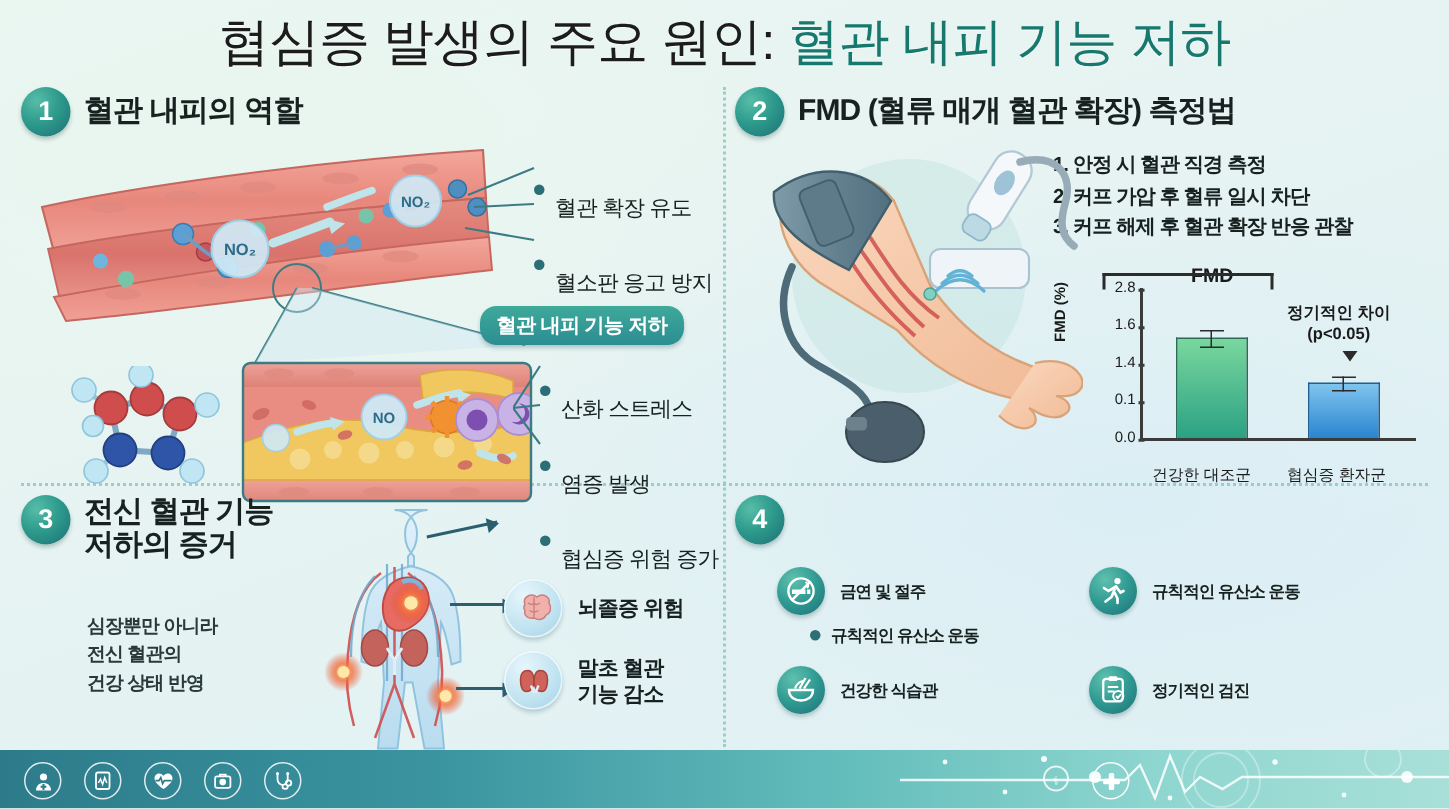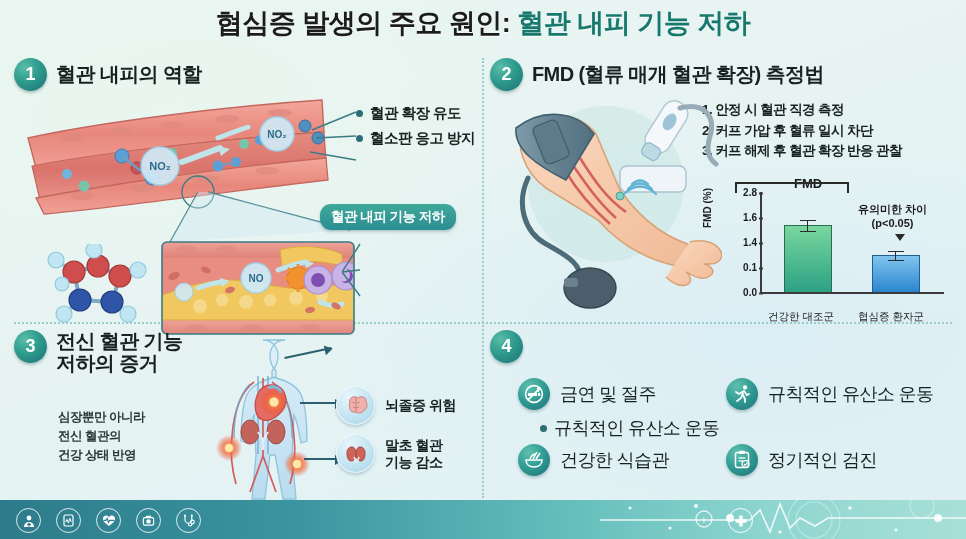--- a/index.html
+++ b/index.html
@@ -10,21 +10,21 @@
   }
   #stage{position:relative;width:966px;height:539px;overflow:hidden;
     background:
       radial-gradient(ellipse 620px 300px at 78% 62%, #dbeef5 0%, rgba(219,238,245,0) 70%),
       radial-gradient(ellipse 500px 280px at 18% 20%, #e9f6ef 0%, rgba(233,246,239,0) 72%),
       linear-gradient(160deg,#eaf6f1 0%, #e6f3f2 45%, #dff0f4 100%);
   }
 
   
   .title-wrap{position:absolute;left:0;top:5px;width:966px;text-align:center;}
-  .title{font-size:27px;font-weight:bold;color:#1c1c1c;letter-spacing:-0.5px;
+  .title{font-size:34px;font-weight:normal;color:#1c1c1c;letter-spacing:-0.5px;
     text-shadow:0 1px 0 rgba(255,255,255,.8);}
   .title .accent{color:#17786e;}
 
   
   .divider-v{position:absolute;left:482px;top:58px;height:440px;border-left:2px dotted #8fc8c2;opacity:.85;}
   .divider-h{position:absolute;left:14px;top:322px;width:938px;border-top:2px dotted #8fc8c2;opacity:.85;}
 
   
   .panel{position:absolute;}
   #panel1{left:14px;top:58px;width:462px;height:262px;}
@@ -36,39 +36,39 @@
   .badge{width:33px;height:33px;border-radius:50%;
     background:radial-gradient(circle at 32% 28%, #57bda8 0%, #2e9b8d 45%, #1d6f74 100%);
     color:#fff;font-size:18px;font-weight:bold;display:flex;align-items:center;justify-content:center;
     box-shadow:0 2px 3px rgba(20,70,70,.28);flex:none;}
   .ptitle{font-size:20px;font-weight:bold;color:#17211f;letter-spacing:-0.6px;line-height:1.12;}
 
   
   .callout{position:absolute;}
   .c-row{display:flex;align-items:center;gap:7px;margin-bottom:6px;}
   .dot{width:7px;height:7px;border-radius:50%;background:#2c6e76;flex:none;}
-  .c-label{font-size:14.5px;font-weight:bold;color:#17211f;letter-spacing:-0.5px;white-space:nowrap;}
+  .c-label{font-size:14.5px;font-weight:normal;color:#17211f;letter-spacing:-0.5px;white-space:nowrap;margin-top:25px;}
 
   .pill{display:inline-block;background:linear-gradient(180deg,#3fa99a 0%, #2b8d92 100%);
     color:#fff;font-size:13.5px;font-weight:bold;letter-spacing:-0.5px;
     padding:4px 11px;border-radius:11px;box-shadow:0 2px 3px rgba(20,70,70,.25);white-space:nowrap;}
 
   
   .steps{position:absolute;left:212px;top:42px;}
   .step{font-size:13.5px;font-weight:bold;color:#17211f;letter-spacing:-0.6px;line-height:1.52;white-space:nowrap;}
 
   
   #chart{position:absolute;left:218px;top:120px;width:248px;height:142px;}
   .ch-title{position:absolute;left:86px;top:-2px;font-size:13px;font-weight:bold;color:#1a1a1a;}
   .ch-ylabel{position:absolute;left:-6px;top:50px;transform:rotate(-90deg);transform-origin:left top;
     font-size:10px;font-weight:bold;color:#1a1a1a;white-space:nowrap;}
   .ch-plot{position:absolute;left:52px;top:14px;width:182px;height:100px;
     border-left:2px solid #3b3b3b;border-bottom:2px solid #3b3b3b;}
   .ytick{position:absolute;right:100%;margin-right:5px;transform:translateY(-50%);
-    font-size:10px;font-weight:bold;color:#1a1a1a;white-space:nowrap;margin-left:40px;}
+    font-size:10px;font-weight:normal;color:#1a1a1a;white-space:nowrap;margin-left:40px;}
   .ytick:after{content:"";position:absolute;left:100%;top:50%;margin-left:2px;width:4px;border-top:2px solid #3b3b3b;}
   .bar{position:absolute;bottom:0;width:46px;border:1.3px solid #2e6b56;border-bottom:none;}
   .bar.b1{left:22px;background:linear-gradient(180deg,#79d79d 0%, #2ba184 100%);}
   .bar.b2{left:110px;border-color:#205f92;background:linear-gradient(180deg,#7fc4ee 0%, #2a85cf 100%);}
   .err{position:absolute;width:0;border-left:1.8px solid #2b2b2b;}
   .err:before,.err:after{content:"";position:absolute;left:-8px;width:16px;border-top:1.8px solid #2b2b2b;}
   .err:before{top:0;} .err:after{bottom:0;}
   .xtick{position:absolute;top:118px;font-size:10.5px;font-weight:normal;color:#1a1a1a;white-space:nowrap;}
   .sig-bracket{position:absolute;left:97px;top:12px;width:88px;height:9px;
     border:2px solid #2b2b2b;border-bottom:none;}
@@ -89,21 +89,21 @@
   .arrow{position:absolute;height:0;border-top:2px solid #2b5f70;}
   .arrow:after{content:"";position:absolute;right:-1px;top:-5px;width:0;height:0;
     border-top:5px solid transparent;border-bottom:5px solid transparent;border-left:8px solid #2b5f70;}
 
   
   .tips{position:absolute;left:28px;top:48px;width:436px;}
   .tip{position:absolute;display:flex;align-items:center;gap:10px;}
   .tip-ico{width:32px;height:32px;border-radius:50%;flex:none;
     background:radial-gradient(circle at 34% 26%, #5fc0ae 0%, #2f9a92 50%, #1f6f78 100%);
     box-shadow:0 2px 3px rgba(20,70,70,.26);display:flex;align-items:center;justify-content:center;}
-  .tip-label{font-size:18px;font-weight:normal;color:#17211f;letter-spacing:-0.6px;white-space:nowrap;}
+  .tip-label{font-size:11px;font-weight:bold;color:#17211f;letter-spacing:-0.6px;white-space:nowrap;}
   .tip-bullet{position:absolute;display:flex;align-items:center;gap:7px;}
   .tip-bullet .dot{background:#2c6e76;}
 
   
   #footer{position:absolute;left:0;bottom:0;width:966px;height:39px;
     background:linear-gradient(90deg,#2d7b8a 0%, #3a94a0 30%, #63bdbb 58%, #8fd6d0 80%, #a8e0d8 100%);
     overflow:hidden;}
   .f-ico{position:absolute;top:8px;width:23px;height:23px;border-radius:50%;
     border:1.4px solid rgba(255,255,255,.85);display:flex;align-items:center;justify-content:center;}
   .f-cross{position:absolute;left:728px;top:8px;width:23px;height:23px;border-radius:50%;
@@ -307,20 +307,34 @@
 
     <svg class="ill" style="left:296px;top:46px;" width="50" height="110" viewBox="0 0 50 110">
       <path d="M2,26 L46,8" stroke="#3a7b84" stroke-width="1.4" fill="none"></path>
       <path d="M6,34 L46,32" stroke="#3a7b84" stroke-width="1.4" fill="none"></path>
       <path d="M0,48 L46,56" stroke="#3a7b84" stroke-width="1.4" fill="none"></path>
     </svg>
 
     <div style="position:absolute;left:306px;top:146px;">
       <span class="pill">혈관 내피 기능 저하</span>
     </div>
+    <div class="callout" style="left:346px;top:180px;">
+      <div class="c-row">
+          <span class="dot"></span>
+          <span class="c-label">산화 스트레스</span>
+        </div>
+      <div class="c-row">
+          <span class="dot"></span>
+          <span class="c-label">염증 발생</span>
+        </div>
+      <div class="c-row">
+          <span class="dot"></span>
+          <span class="c-label">협심증 위험 증가</span>
+        </div>
+    </div>
     <svg class="ill" style="left:328px;top:180px;" width="22" height="72" viewBox="0 0 22 72">
       <path d="M0,34 L18,6" stroke="#3a7b84" stroke-width="1.4" fill="none"></path>
       <path d="M0,34 L18,32" stroke="#3a7b84" stroke-width="1.4" fill="none"></path>
       <path d="M0,34 L18,58" stroke="#3a7b84" stroke-width="1.4" fill="none"></path>
     </svg>
   </div>
 
   <div class="panel" id="panel2">
     <div class="phead">
       <div class="badge">2</div>
@@ -387,21 +401,21 @@
         <div class="err" style="left:45px;bottom:60%;height:12%;"></div>
 
         <div class="bar b2" style="height:36%;"></div>
         <div class="err" style="left:133px;bottom:31%;height:10%;"></div>
 
         <div class="sig-bracket" style="left:-27px;top:-10px;width:110px;"></div>
         <span class="xtick" style="left:6px;">건강한 대조군</span>
         <span class="xtick" style="left:96px;">협심증 환자군</span>
       </div>
       <div class="sig-text">
-        <div>유의미한 차이</div>
+        <div>정기적인 차이</div>
         <div>(p&lt;0.05)</div>
       </div>
       <div class="sig-arrow"></div>
     </div>
   </div>
 
   <div class="panel" id="panel3">
     <div class="phead" style="align-items:flex-start;">
       <div class="badge">3</div>
       <div class="ptitle">

